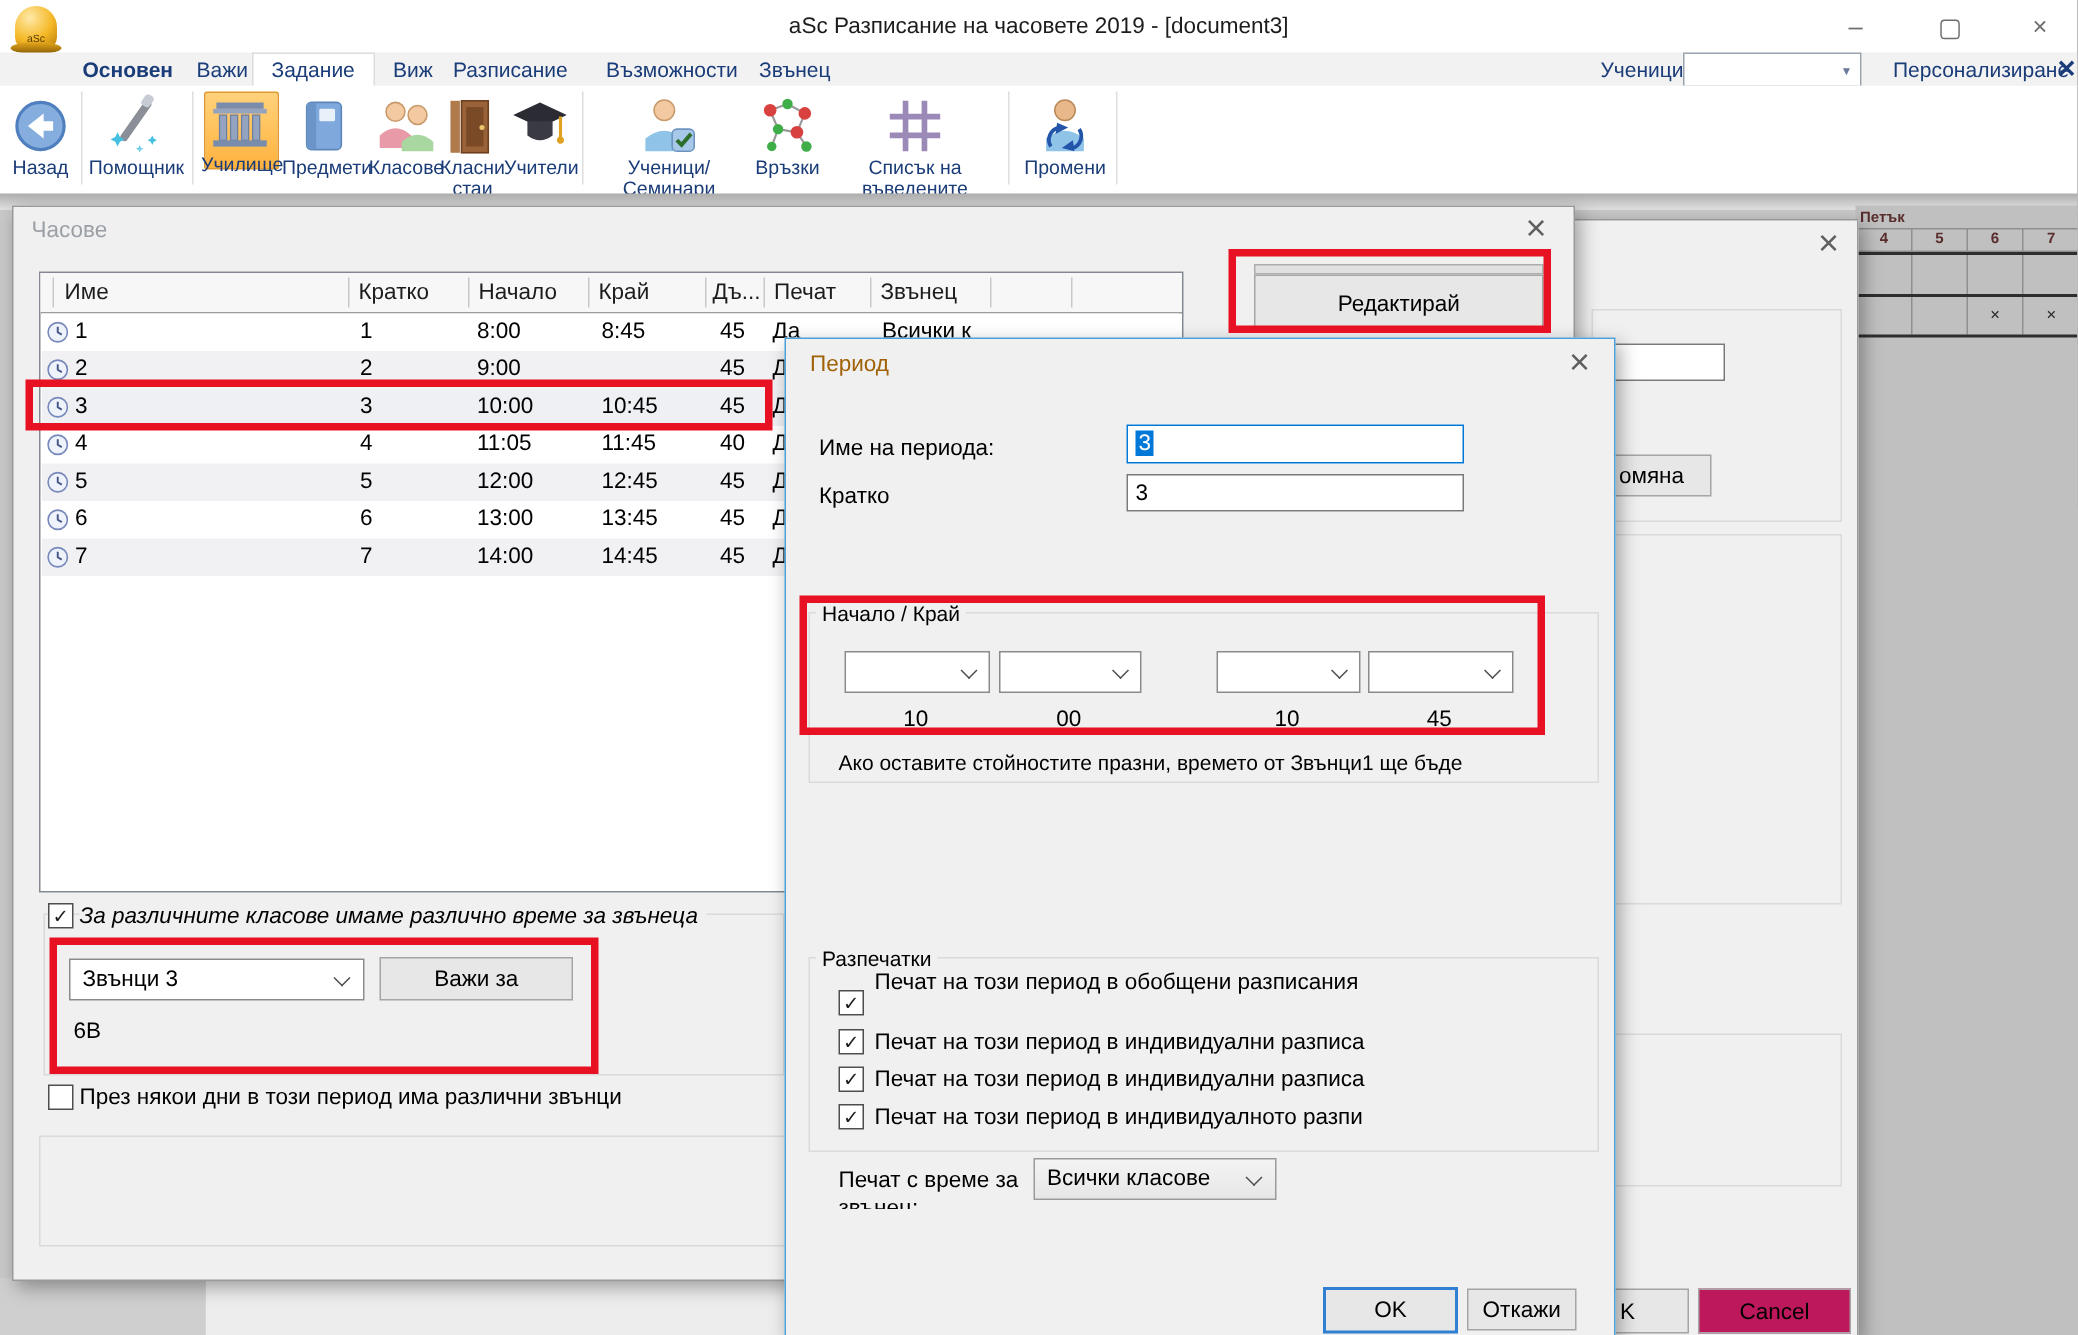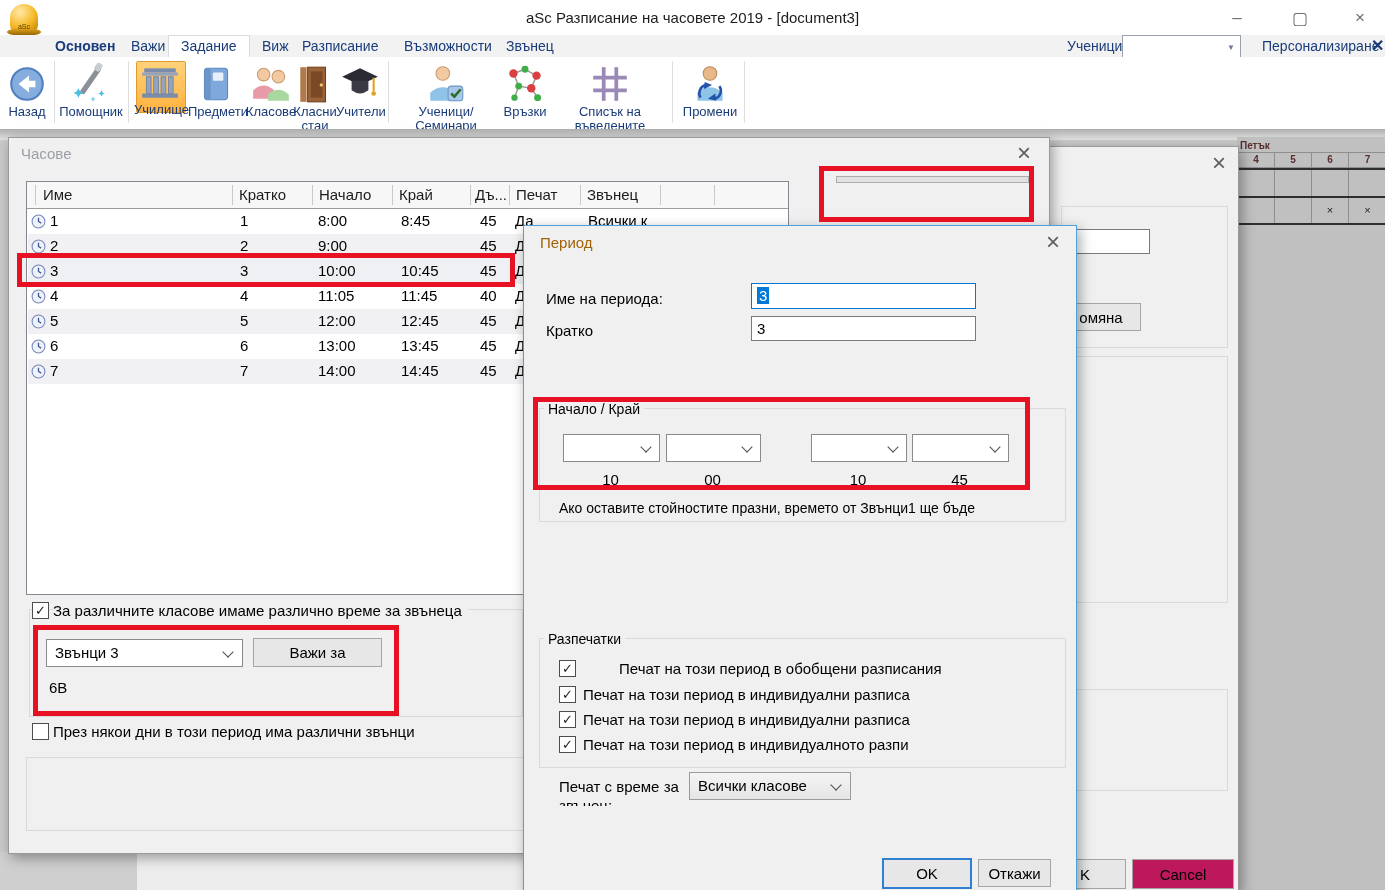--- a/index.html
+++ b/index.html
@@ -364,24 +364,25 @@
         <span class="cell" style="left:22px;">7</span>
         <span class="cell" style="left:212px;">7</span>
         <span class="cell" style="left:290px;">14:00</span>
         <span class="cell" style="left:373px;">14:45</span>
         <span class="cell" style="left:452px;">45</span>
         <span class="cell" style="left:487px;">Да</span>
       </div>
     </div>
 
     <div class="abs" style="left:827px;top:38px;width:191px;height:5px;background:#e1e1e1;border:1px solid #adadad;"></div>
+    <div class="abs btn" style="left:827px;top:45px;width:191px;height:36px;">Редактирай</div>
 
     <div class="abs gbox" style="left:20px;top:471px;width:492px;height:106px;"></div>
     <div class="abs cb" style="left:23px;top:464px;">✓</div>
-    <div class="abs lbl" style="left:44px;top:464px;background:#f0f0f0;padding-right:6px;">За различните класове имаме различно време за звънеца</div>
+    <div class="abs lbl" style="left:44px;top:464px;background:#f0f0f0;padding-right:6px;font-style:italic;">За различните класове имаме различно време за звънеца</div>
     <div class="abs combo" style="left:37px;top:501px;width:195px;height:26px;border:1px solid #8a8a8a;">
       <span class="lbl" style="position:absolute;left:8px;top:4px;">Звънци 3</span>
       <span class="chev" style="right:10px;top:8px;"></span>
     </div>
     <div class="abs btn" style="left:244px;top:500px;width:127px;height:27px;">Важи за</div>
     <div class="abs lbl" style="left:40px;top:541px;">6В</div>
 
     <div class="abs cb" style="left:23px;top:585px;"></div>
     <div class="abs lbl" style="left:44px;top:585px;">През някои дни в този период има различни звънци</div>
 
@@ -424,21 +425,21 @@
       </div>
     <div class="abs lbl" style="left:39px;top:245px;width:95px;text-align:center;">10</div>
     <div class="abs lbl" style="left:142px;top:245px;width:93px;text-align:center;">00</div>
     <div class="abs lbl" style="left:287px;top:245px;width:94px;text-align:center;">10</div>
     <div class="abs lbl" style="left:388px;top:245px;width:95px;text-align:center;">45</div>
     <div class="abs lbl" style="left:35px;top:274px;font-size:14px;">Ако оставите стойностите празни, времето от Звънци1 ще бъде</div>
 
     <div class="abs gbox" style="left:15px;top:412px;width:525px;height:128px;"></div>
     <div class="abs legend nw" style="left:20px;top:405px;">Разпечатки</div>
     <div class="abs cb" style="left:35px;top:434px;">✓</div>
-    <div class="abs lbl" style="left:59px;top:434px;width:455px;overflow:hidden;margin-left:36px;">Печат на този период в обобщени разписания</div>
+    <div class="abs lbl" style="left:59px;top:420px;width:455px;overflow:hidden;">Печат на този период в обобщени разписания</div>
     <div class="abs cb" style="left:35px;top:460px;">✓</div>
     <div class="abs lbl" style="left:59px;top:460px;width:455px;overflow:hidden;">Печат на този период в индивидуални разписа</div>
     <div class="abs cb" style="left:35px;top:485px;">✓</div>
     <div class="abs lbl" style="left:59px;top:485px;width:455px;overflow:hidden;">Печат на този период в индивидуални разписа</div>
     <div class="abs cb" style="left:35px;top:510px;">✓</div>
     <div class="abs lbl" style="left:59px;top:510px;width:455px;overflow:hidden;">Печат на този период в индивидуалното разпи</div>
 
     <div class="abs lbl" style="left:35px;top:552px;">Печат с време за</div>
     <div class="abs lbl" style="left:35px;top:571px;height:9px;overflow:hidden;">звънец:</div>
     <div class="abs" style="left:165px;top:546px;width:160px;height:26px;background:linear-gradient(#f4f4f4,#e6e6e6);border:1px solid #9a9a9a;">

